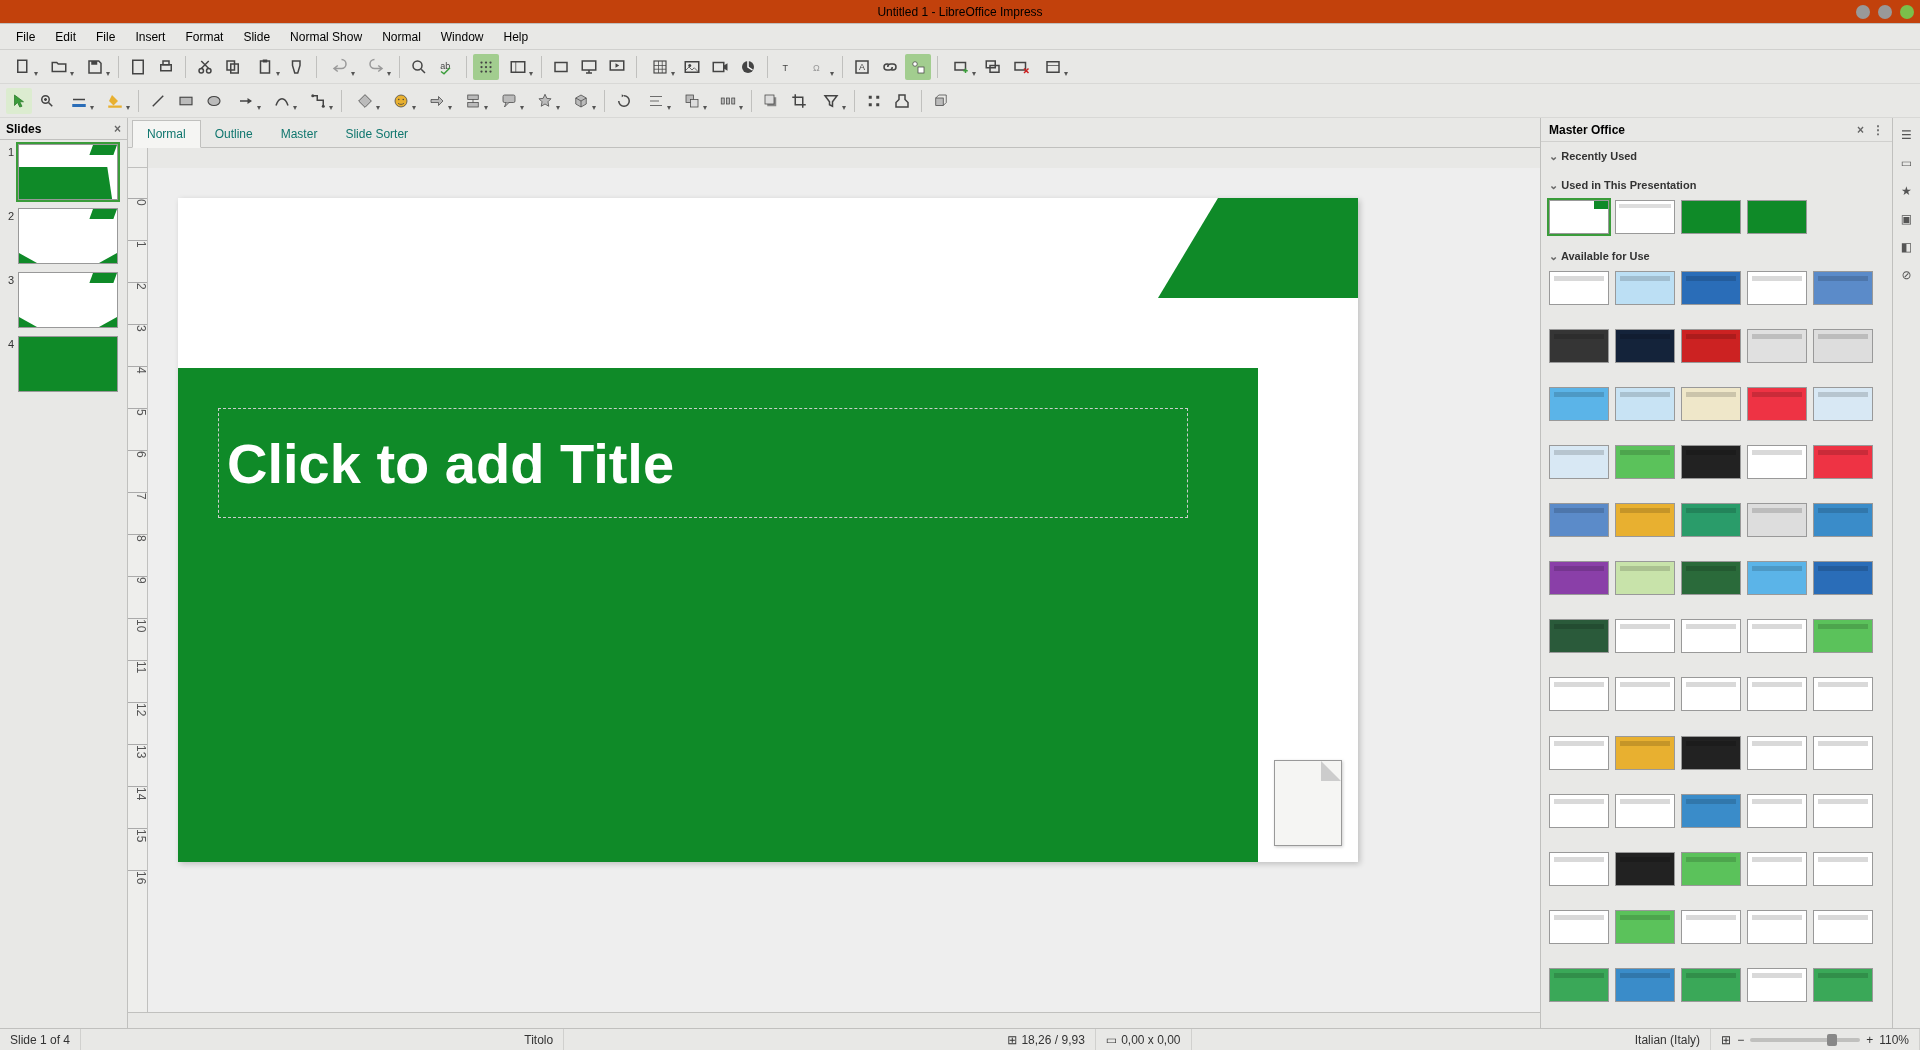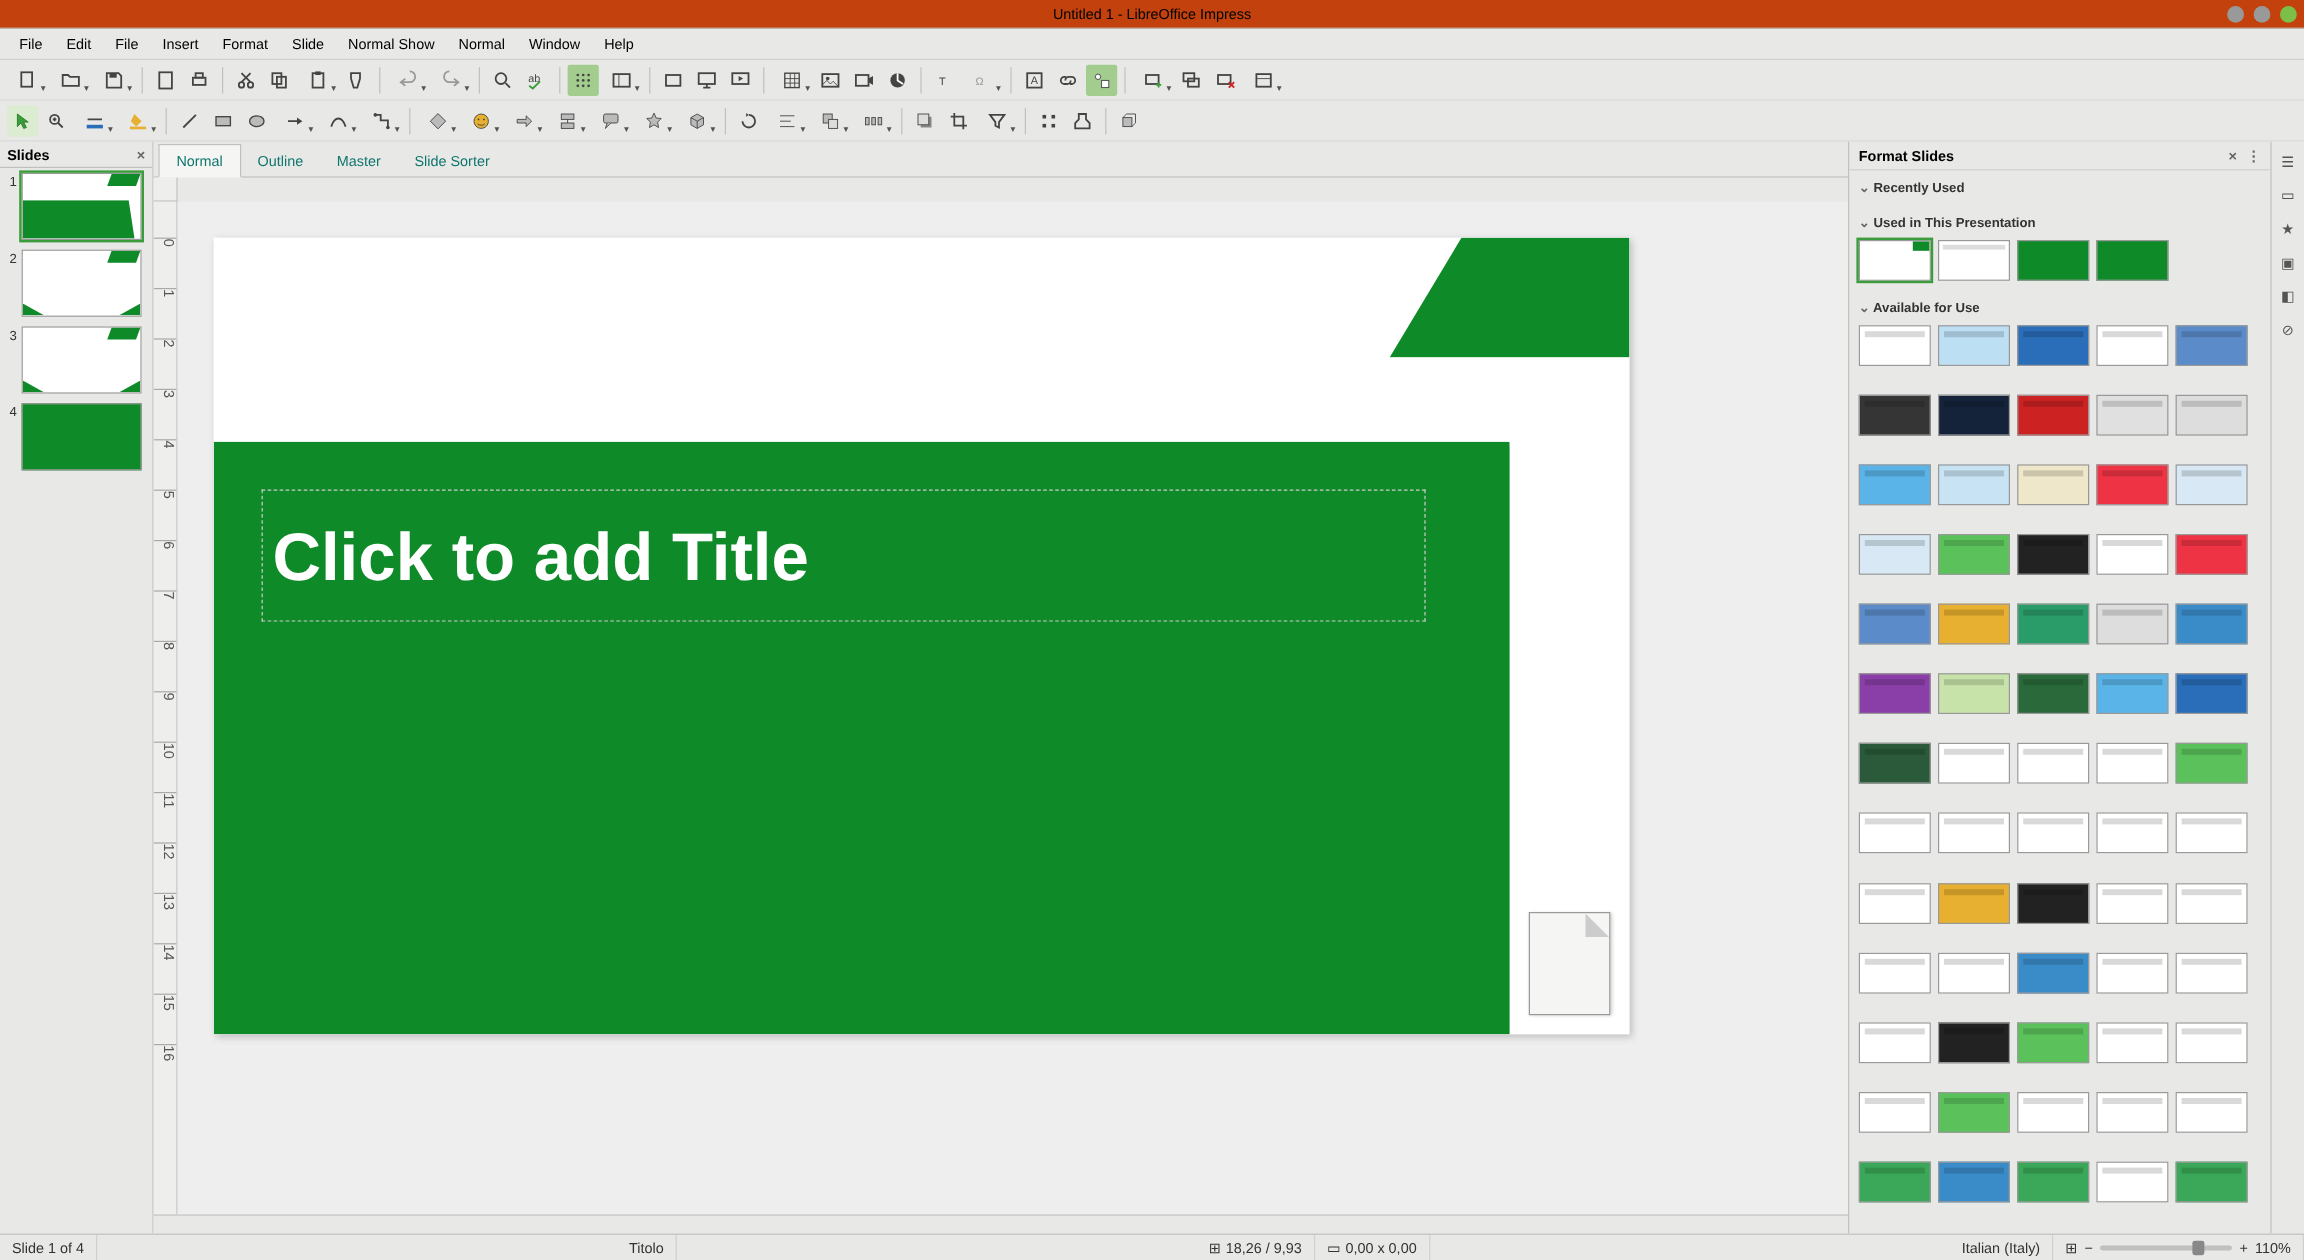--- a/index.html
+++ b/index.html
@@ -543,21 +543,21 @@
           <div class="docicon"></div>
         </div>
       </div>
     </div>
     <div class="scrollh"></div>
   </div>
 
   <div class="sidepanel">
     <div class="spbody">
       <div class="sphdr">
-        <span>Format Slides</span>
+        <span>Master Office</span>
         <div style="display:flex;gap:8px">
           <span style="cursor:pointer;color:#666">×</span>
           <span style="cursor:pointer;color:#666">⋮</span>
         </div>
       </div>
       <div class="section">
         <div class="sechdr">Recently Used</div>
       </div>
       <div class="section">
         <div class="sechdr">Used in This Presentation</div>

